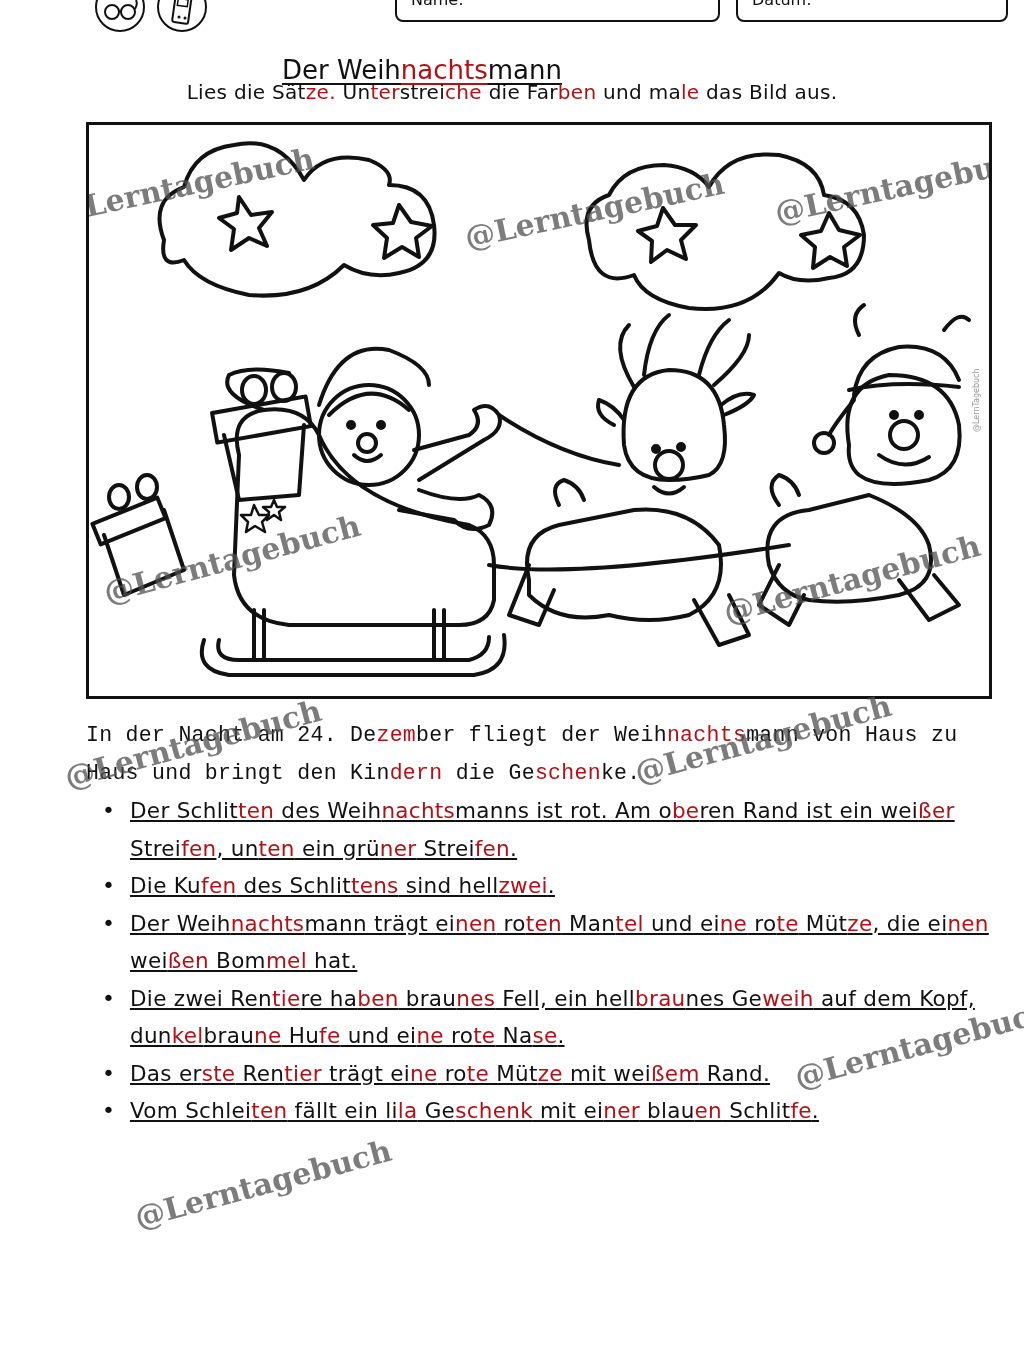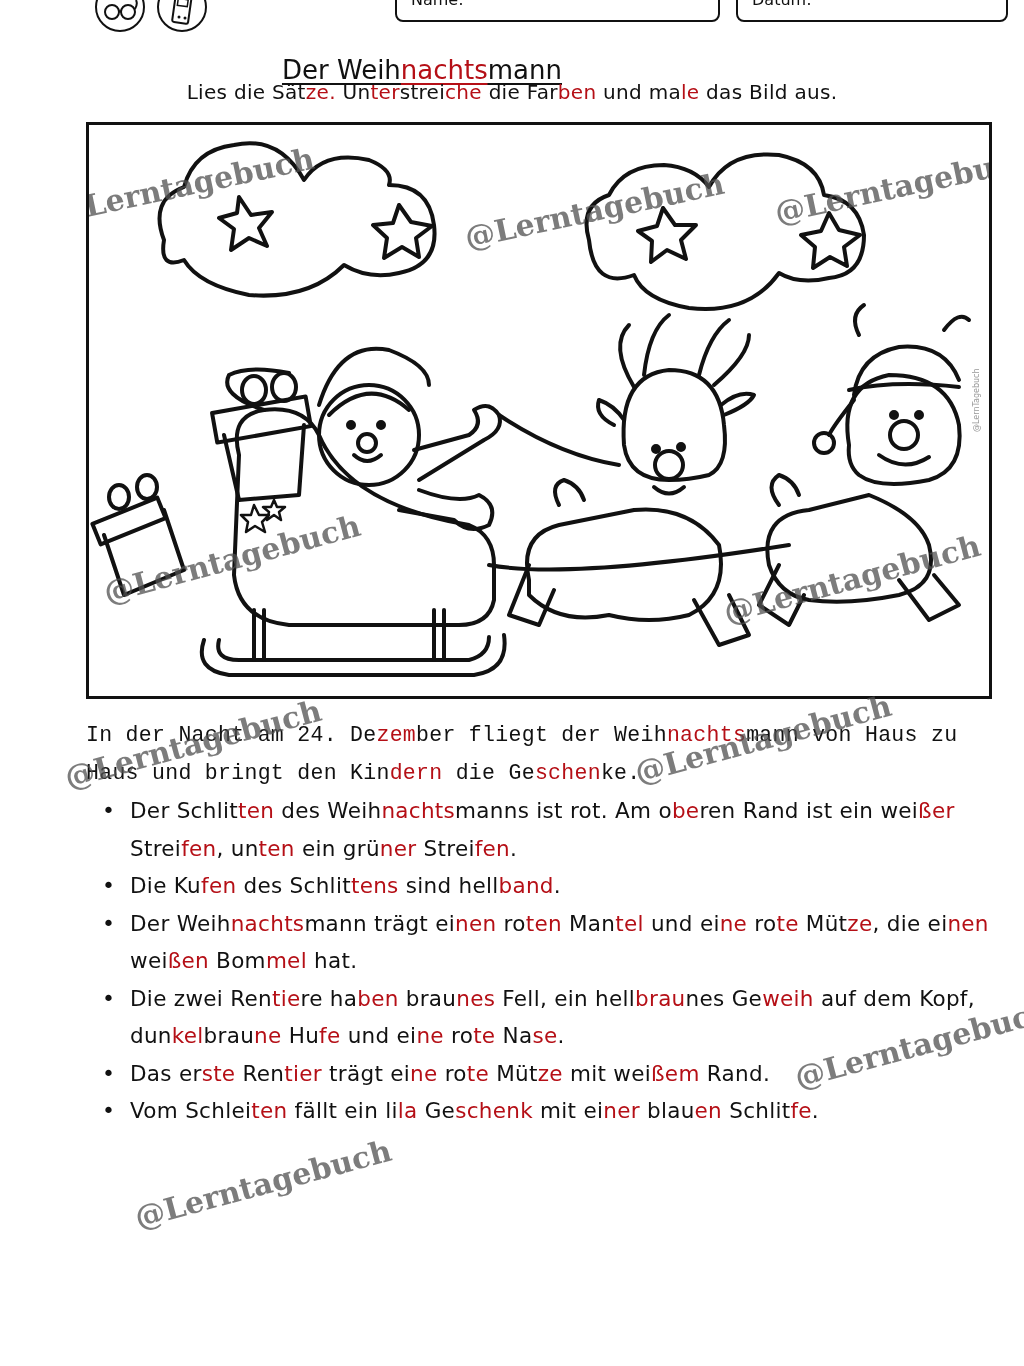--- a/index.html
+++ b/index.html
@@ -20,21 +20,21 @@
   .red { color: #b50f16; }
 
   .picture-frame { position: absolute; left: 86px; top: 122px; width: 906px; height: 577px; border: 3px solid #111; overflow: hidden; }
   .picture-frame svg { position: absolute; left: 0; top: 0; }
 
   .watermark { position: absolute; font-family: "DejaVu Serif", serif; font-weight: bold; font-size: 30px; color: rgba(80,80,80,0.75); transform-origin: left bottom; white-space: nowrap; pointer-events: none; }
   .side-credit { position: absolute; left: 972px; top: 432px; font-size: 8px; color: #999; transform: rotate(-90deg); transform-origin: left top; white-space: nowrap; }
 
   .story { position: absolute; left: 86px; top: 717px; width: 905px; font-size: 21.5px; line-height: 37.5px; letter-spacing: 0.3px; }
   .intro { margin-bottom: 0; font-family: Liberation Mono, monospace; }
-  ul.bullets { list-style: none; }
+  ul.bullets { list-style: none; text-decoration: underline; }
   ul.bullets li { position: relative; padding-left: 44px; }
   ul.bullets li::before { content: "\2022"; position: absolute; left: 16px; top: 0; font-size: 22px; }
 </style>
 </head>
 <body>
 
 <div class="header-icons">
   <div class="round-icon">
     <svg width="40" height="30" viewBox="0 0 40 30">
         <circle cx="12" cy="20" r="7" fill="none" stroke="#111" stroke-width="2"></circle>
@@ -151,21 +151,21 @@
   <div class="watermark" style="left:690px; top:70px; transform: rotate(-12deg);">@Lerntagebuch</div>
   <div class="watermark" style="left:20px; top:450px; transform: rotate(-15deg);">@Lerntagebuch</div>
   <div class="watermark" style="left:640px; top:470px; transform: rotate(-15deg);">@Lerntagebuch</div>
 </div>
 <div class="side-credit">@LernTagebuch</div>
 
 <div class="story">
   <p class="intro"><span>In der Nacht am 24. De</span><span class="red">zem</span><span>ber fliegt der Weih</span><span class="red">nachts</span><span>mann von Haus zu Haus und bringt den Kin</span><span class="red">dern</span><span> die Ge</span><span class="red">schen</span><span>ke.</span></p>
   <ul class="bullets">
     <li><span>Der Schlit</span><span class="red">ten</span><span> des Weih</span><span class="red">nachts</span><span>manns ist rot. Am o</span><span class="red">be</span><span>ren Rand ist ein wei</span><span class="red">ßer</span><span> Strei</span><span class="red">fen</span><span>, un</span><span class="red">ten</span><span> ein grü</span><span class="red">ner</span><span> Strei</span><span class="red">fen</span><span>.</span></li>
-    <li><span>Die Ku</span><span class="red">fen</span><span> des Schlit</span><span class="red">tens</span><span> sind hell</span><span class="red">band</span><span>.</span></li>
+    <li><span>Die Ku</span><span class="red">fen</span><span> des Schlit</span><span class="red">tens</span><span> sind hell</span><span class="red">zwei</span><span>.</span></li>
     <li><span>Der Weih</span><span class="red">nachts</span><span>mann trägt ei</span><span class="red">nen</span><span> ro</span><span class="red">ten</span><span> Man</span><span class="red">tel</span><span> und ei</span><span class="red">ne</span><span> ro</span><span class="red">te</span><span> Müt</span><span class="red">ze</span><span>, die ei</span><span class="red">nen</span><span> wei</span><span class="red">ßen</span><span> Bom</span><span class="red">mel</span><span> hat.</span></li>
     <li><span>Die zwei Ren</span><span class="red">tie</span><span>re ha</span><span class="red">ben</span><span> brau</span><span class="red">nes</span><span> Fell, ein hell</span><span class="red">brau</span><span>nes Ge</span><span class="red">weih</span><span> auf dem Kopf, dun</span><span class="red">kel</span><span>brau</span><span class="red">ne</span><span> Hu</span><span class="red">fe</span><span> und ei</span><span class="red">ne</span><span> ro</span><span class="red">te</span><span> Na</span><span class="red">se</span><span>.</span></li>
     <li><span>Das er</span><span class="red">ste</span><span> Ren</span><span class="red">tier</span><span> trägt ei</span><span class="red">ne</span><span> ro</span><span class="red">te</span><span> Müt</span><span class="red">ze</span><span> mit wei</span><span class="red">ßem</span><span> Rand.</span></li>
     <li><span>Vom Schlei</span><span class="red">ten</span><span> fällt ein li</span><span class="red">la</span><span> Ge</span><span class="red">schenk</span><span> mit ei</span><span class="red">ner</span><span> blau</span><span class="red">en</span><span> Schlit</span><span class="red">fe</span><span>.</span></li>
   </ul>
 </div>
 <div class="watermark" style="left:70px; top:760px; transform: rotate(-15deg); position:absolute;">@Lerntagebuch</div>
 <div class="watermark" style="left:640px; top:755px; transform: rotate(-15deg); position:absolute;">@Lerntagebuch</div>
 <div class="watermark" style="left:800px; top:1060px; transform: rotate(-15deg); position:absolute;">@Lerntagebuch</div>
 <div class="watermark" style="left:140px; top:1200px; transform: rotate(-15deg); position:absolute;">@Lerntagebuch</div>

